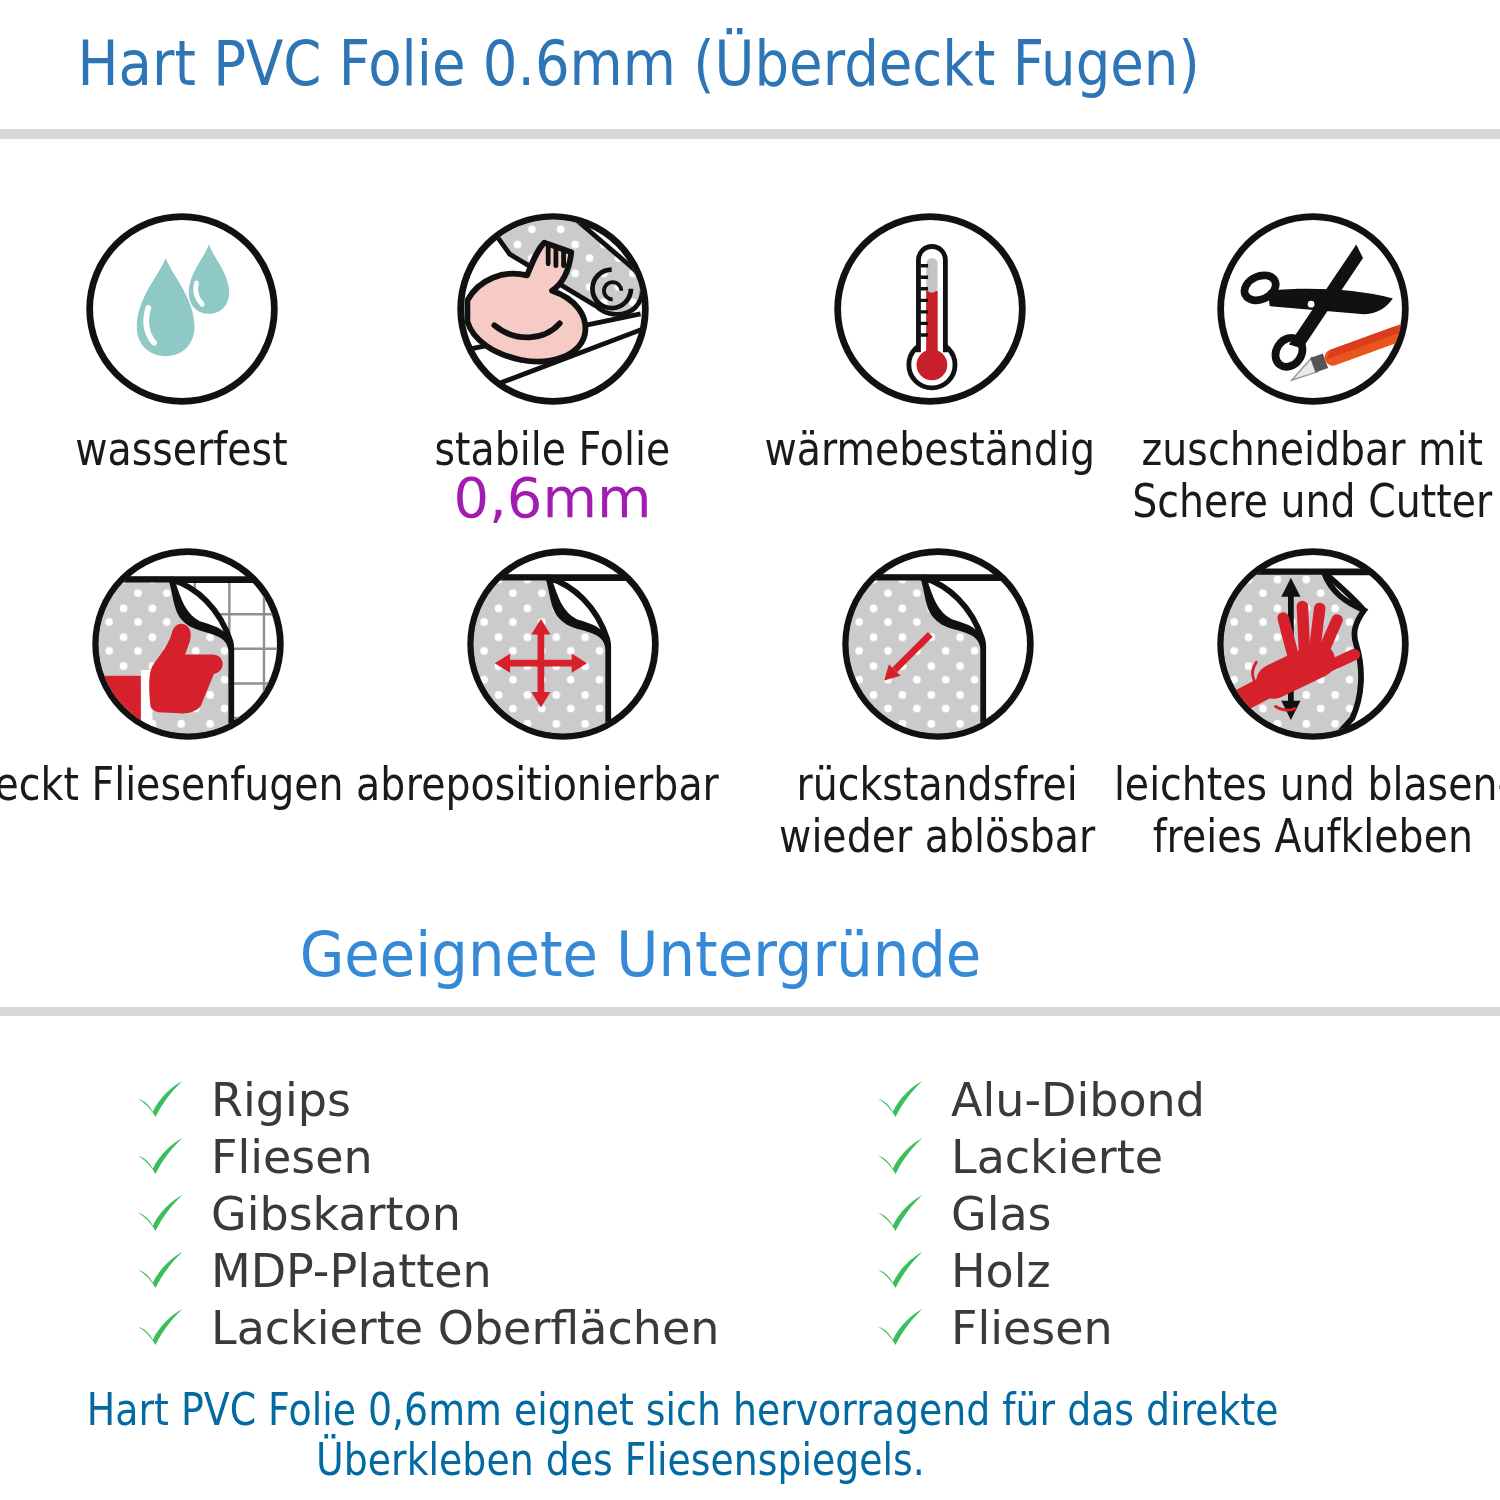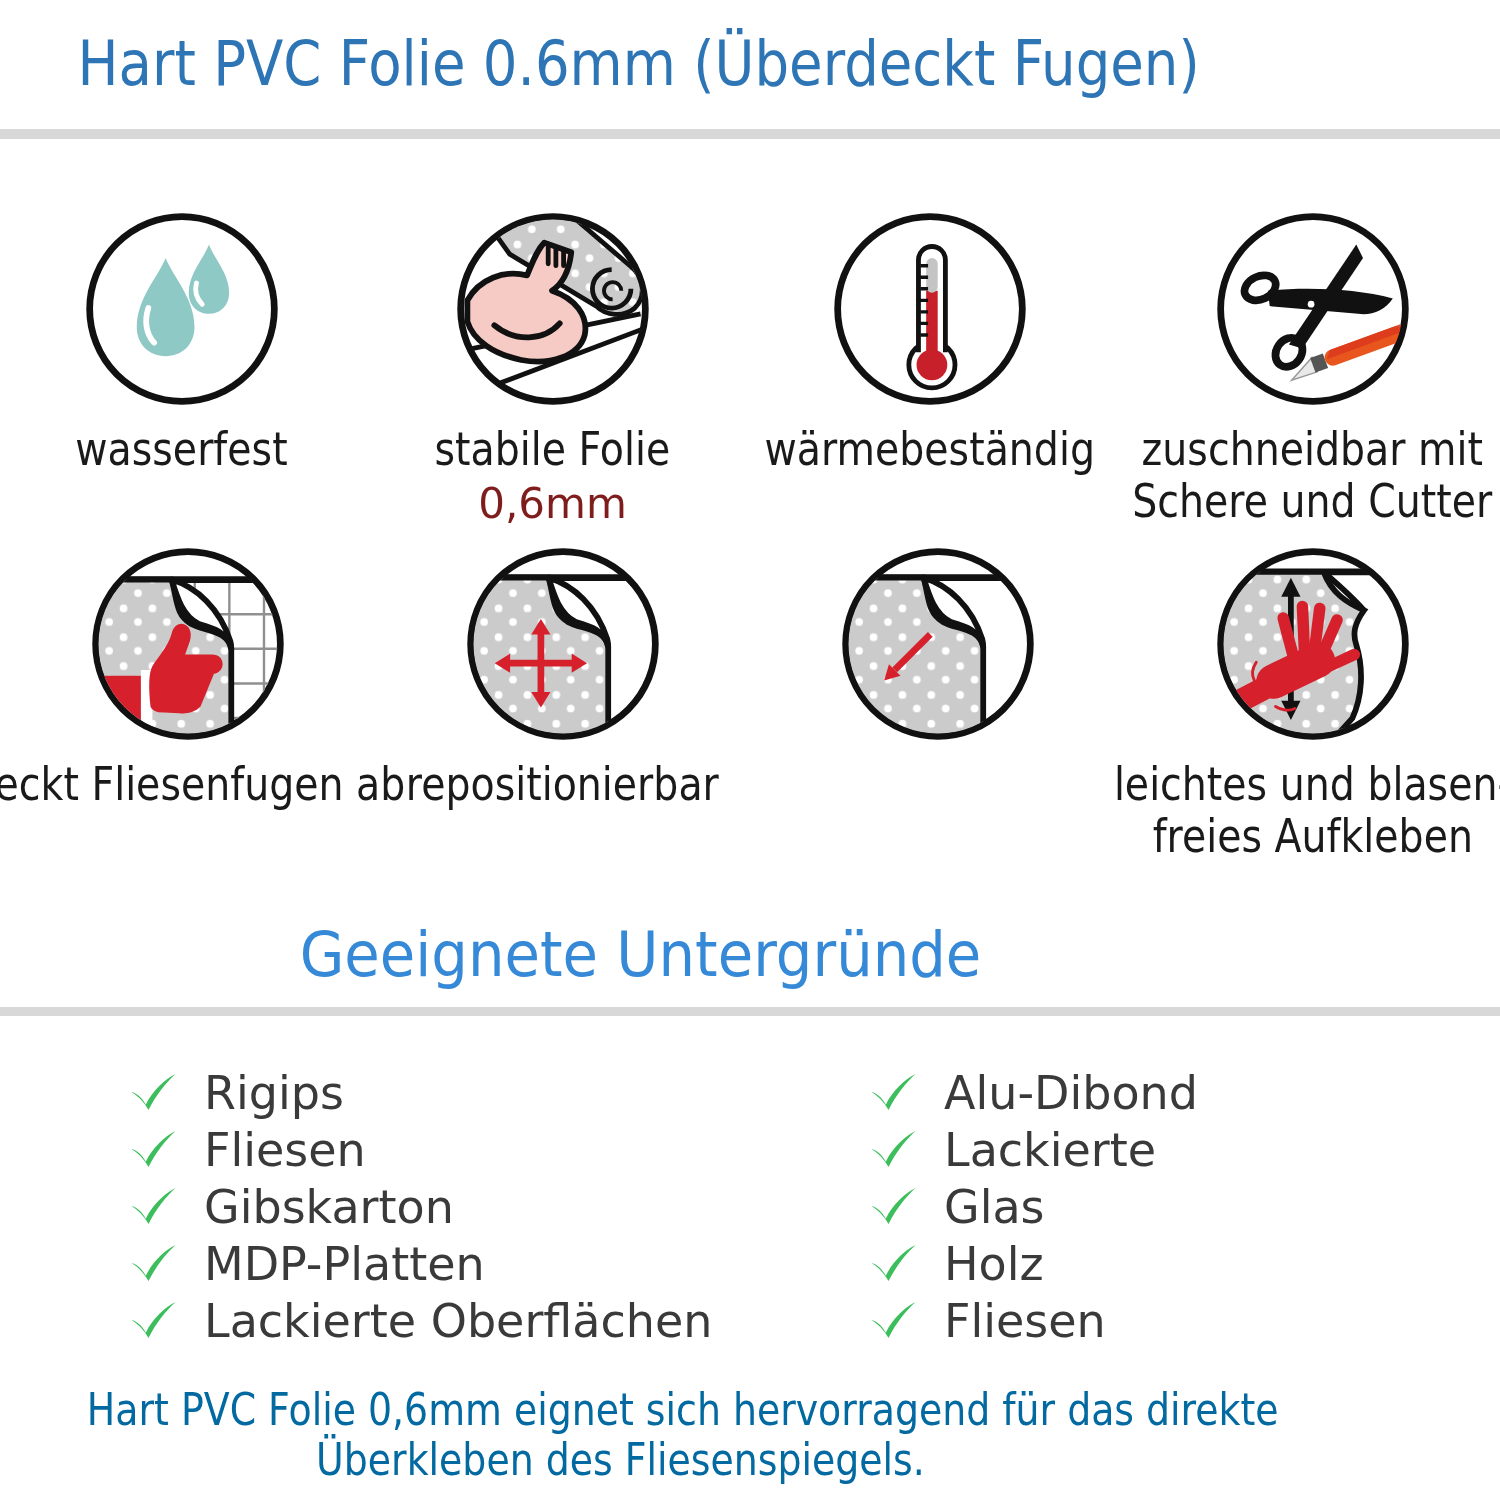--- a/index.html
+++ b/index.html
@@ -14,25 +14,25 @@
   .section-title{position:absolute;top:912px;left:0;width:1280px;text-align:center;
          font-size:62px;line-height:85px;color:#3689D6;white-space:nowrap;}
   .section-title .tline{display:inline-block;transform:scaleX(.93);transform-origin:50% 50%;}
   .features{position:absolute;left:0;width:1500px;display:flex;}
   #features-row-1{top:208px;gap:8px;}
   #features-row-2{top:543px;}
   .feature{width:375px;display:flex;flex-direction:column;align-items:center;}
   .feature svg.badge{width:202px;height:202px;flex:0 0 auto;}
   .caption{margin-top:13px;text-align:center;color:#1A1A1A;font-size:47px;line-height:52px;}
   .cap-line{display:block;transform:scaleX(.84);transform-origin:50% 50%;white-space:nowrap;}
-  .cap-highlight{display:block;margin-top:6px;font-size:42px;line-height:46px;color:#7f1d1d;}
+  .cap-highlight{display:block;margin-top:0;font-size:56px;line-height:46px;color:#a21caf;}
   .substrates{position:absolute;top:1056px;}
   #substrates-left{left:118px;}
   #substrates-right{left:858px;}
-  .substrates ul{list-style:none;margin:8px;padding:0;}
+  .substrates ul{list-style:none;margin:15px;padding:0;}
   .substrates li{display:flex;align-items:center;height:57px;}
   .substrates svg.check{width:54px;height:46px;margin-right:24px;flex:0 0 auto;}
   .substrate-label{font-size:46px;color:#3A3A3A;white-space:nowrap;}
   .footer{position:absolute;top:1385px;left:0;width:1241px;text-align:center;
           color:#0369a1;font-size:44px;line-height:50px;}
   .footer .cap-line{transform:scaleX(.86);}
 </style>
 </head>
 <body>
 
@@ -180,20 +180,24 @@
       <svg class="badge" viewBox="0 0 210 210">
         <circle cx="105" cy="105" r="96" fill="#fff" stroke="#111" stroke-width="7"></circle>
         <g clip-path="url(#circ)">
           <line x1="8" y1="36" x2="202" y2="36" stroke="#111" stroke-width="7"></line>
           <path d="M-5,36 L90,36 C96,58 94,72 110,82 C124,90 148,88 152,108 L152,215 L-5,215 Z" fill="url(#dots)" stroke="#111" stroke-width="6"></path>
           <path d="M90,36 C116,44 140,66 151,100 C152,104 152,106 152,108 C148,90 132,86 118,82 C102,74 96,56 90,36 Z" fill="#fff" stroke="#111" stroke-width="6" stroke-linejoin="round"></path>
           <line x1="97" y1="95" x2="60" y2="132" stroke="#D6212D" stroke-width="7"></line>
           <polygon points="49,143 66,138 54,126" fill="#D6212D"></polygon>
         </g>
       </svg>
+      <div class="caption">
+        <span class="cap-line">rückstandsfrei</span>
+        <span class="cap-line">wieder ablösbar</span>
+      </div>
     </div>
 
     <div class="feature">
       <svg class="badge" viewBox="0 0 210 210">
         <circle cx="105" cy="105" r="96" fill="#fff" stroke="#111" stroke-width="7"></circle>
         <g clip-path="url(#circ)">
           <line x1="8" y1="30" x2="202" y2="30" stroke="#111" stroke-width="7"></line>
           <path d="M-5,30 L116,30 C124,52 140,62 158,70 C148,84 146,94 150,106 C158,132 156,160 146,182 L128,202 L-5,202 Z" fill="url(#dots)" stroke="#111" stroke-width="6"></path>
           <path d="M116,30 C132,44 146,56 158,70" fill="none" stroke="#111" stroke-width="6"></path>
           <g fill="#111">

